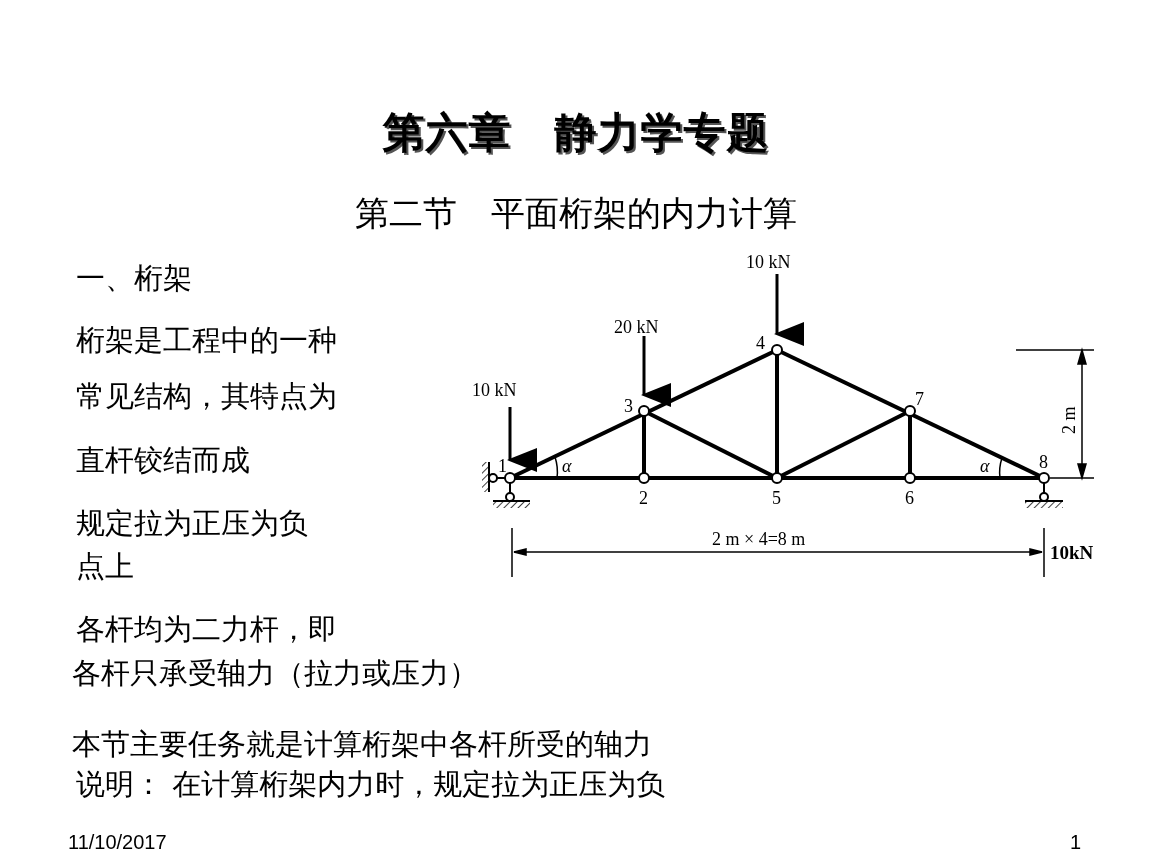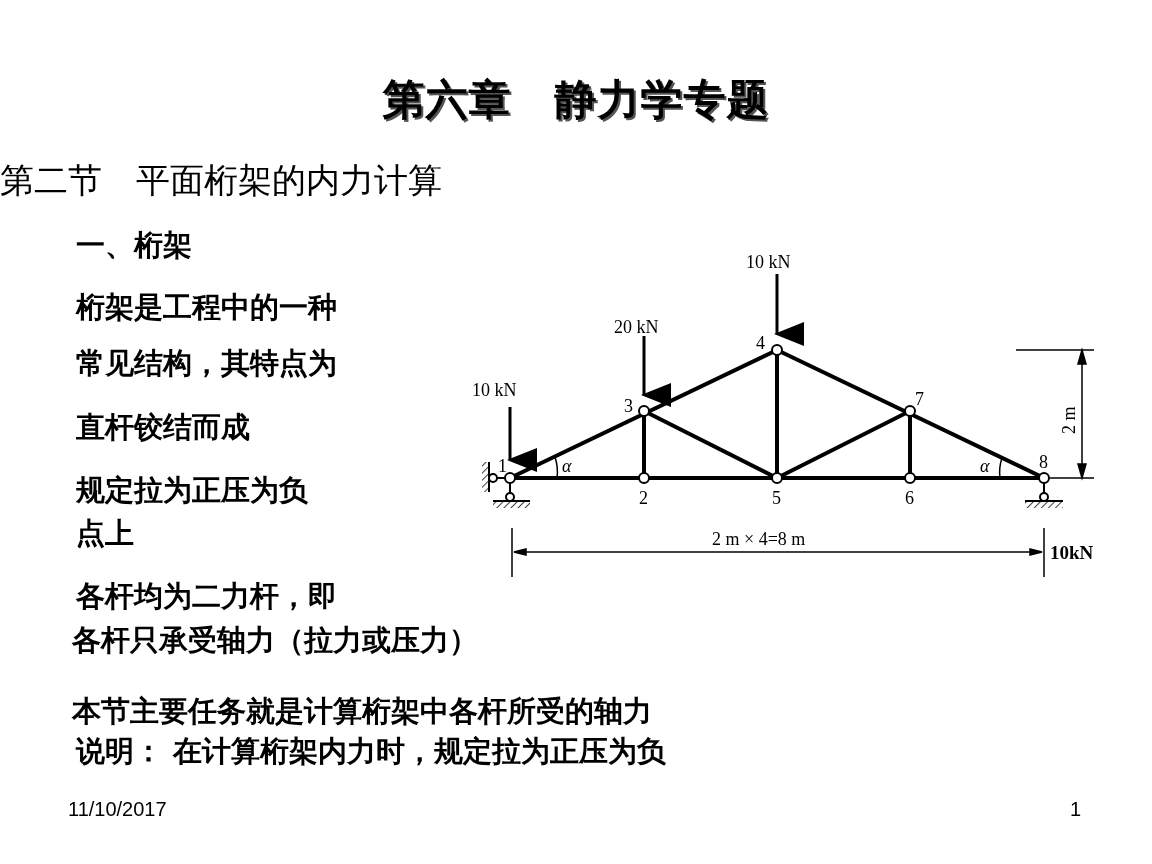--- a/index.html
+++ b/index.html
@@ -1,22 +1,22 @@
 <!DOCTYPE html>
 <html><head>
 <meta charset="utf-8">
 <style>
   html, body { margin:0; padding:0; background:#ffffff; }
   body { width:1152px; height:864px; position:relative; overflow:hidden;
          font-family:"DejaVu Sans", "Liberation Sans", sans-serif; color:#000; }
-  .abs { position:absolute; white-space:nowrap; }
+  .abs { position:absolute; white-space:nowrap;margin-top:33px; }
   .title { left:0; width:1152px; top:72px; text-align:center; font-size:42px; font-weight:bold;
            letter-spacing:1px; text-shadow:2px 2px 0 #555; }
-  .subtitle { left:0; width:1152px; top:158px; font-size:34px; }
-  .body-line { font-size:29px; left:76px;font-weight:bold; }
+  .subtitle { left:0; width:1152px; top:158px; text-align:center; font-size:34px; }
+  .body-line { font-size:29px; left:76px; }
   .footer-date { left:68px; top:798px; font-family:"Liberation Sans", sans-serif; font-size:20px; }
   .footer-page { left:1070px; top:798px; font-family:"Liberation Sans", sans-serif; font-size:20px; }
   .diagram { position:absolute; left:460px; top:240px; width:680px; height:350px; }
   .diagram text { font-family:"Liberation Serif", serif; fill:#000; }
 </style>
 </head>
 <body>
 
 <div class="abs title">第六章　静力学专题</div>
 <div class="abs subtitle">第二节　平面桁架的内力计算</div>

